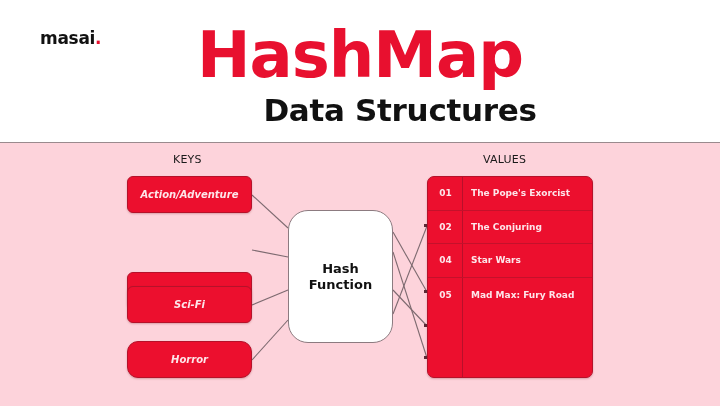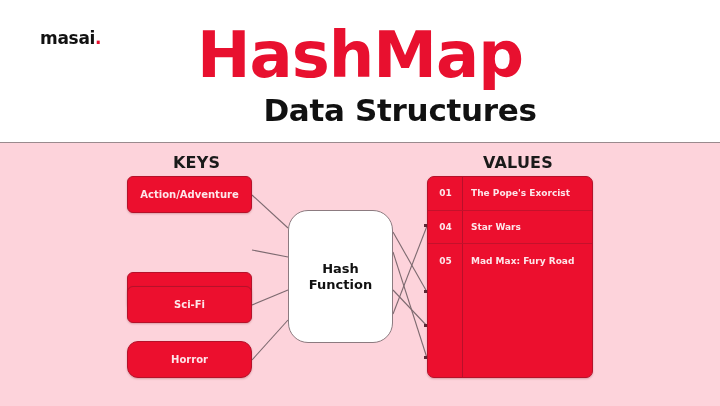--- a/index.html
+++ b/index.html
@@ -7,23 +7,23 @@
   body { position: relative; font-family: "DejaVu Sans", "Liberation Sans", sans-serif; }
 
   .header { position: absolute; left: 0; top: 0; width: 720px; height: 142px; background: #ffffff; }
   .logo { position: absolute; left: 40px; top: 28px; font-size: 17px; font-weight: bold; color: #111111; letter-spacing: -0.3px; }
   .logo .dot { color: #e8102f; }
   .title { position: absolute; left: 0; width: 720px; text-align: center; top: 26px; font-size: 64px; font-weight: bold; color: #e8102f; letter-spacing: -1px; line-height: 58px; }
   .subtitle { position: absolute; left: 0; width: 720px; text-align: center; top: 90px; font-size: 31px; font-weight: bold; color: #111111; line-height: 40px; letter-spacing: -0.3px; margin-left: 40px; }
 
   .panel { position: absolute; left: 0; top: 142px; width: 720px; height: 264px; background: #fdd3db; border-top: 1.5px solid #9a8a8e; }
 
-  .col-label { position: absolute; font-size: 16px; font-weight: bold; color: #1a1a1a; letter-spacing: 0.2px; }
+  .col-label { position: absolute; font-size: 11px; font-weight: normal; color: #1a1a1a; letter-spacing: 0.2px; }
 
-  .key-box { position: absolute; left: 127px; width: 125px; height: 37px; background: #ec0f2e; border: 1.5px solid #b5122a; border-radius: 6px; color: #fde6ea; font-size: 10px; font-weight: bold; display: flex; align-items: center; justify-content: center; box-shadow: 0 1px 2px rgba(120,0,20,0.25); }
+  .key-box { position: absolute; left: 127px; width: 125px; height: 37px; background: #ec0f2e; border: 1.5px solid #b5122a; border-radius: 6px; color: #fde6ea; font-size: 10px; font-weight: bold; display: flex; align-items: center; justify-content: center; box-shadow: 0 1px 2px rgba(120,0,20,0.25); font-style: italic; }
 
   .hash-box { position: absolute; left: 288px; top: 210px; width: 105px; height: 133px; background: #ffffff; border: 1.5px solid #8c7b80; border-radius: 20px; display: flex; flex-direction: column; align-items: center; justify-content: center; }
   .hash-box span { font-size: 13px; font-weight: bold; color: #111111; line-height: 16px; }
 
   .values-table { position: absolute; left: 427px; top: 176px; width: 166px; height: 202px; background: #ec0f2e; border: 1.5px solid #b5122a; border-radius: 7px; overflow: hidden; box-shadow: 0 1px 2px rgba(120,0,20,0.25); }
   .v-row { position: relative; height: 33.6px; display: flex; align-items: center; border-bottom: 1px solid #c4112b; }
   .v-row:last-child { border-bottom: none; }
   .v-idx { width: 35px; text-align: center; font-size: 9px; font-weight: bold; color: #fde6ea; }
   .v-val { padding-left: 8px; font-size: 9px; font-weight: bold; color: #fde6ea; white-space: nowrap; }
   .v-divider { position: absolute; left: 34px; top: 0; width: 1px; height: 202px; background: #b8102a; }
@@ -83,20 +83,24 @@
   <span>Function</span>
 </div>
 
 <div class="values-table">
   <div class="v-divider"></div>
   <div class="v-row">
       <span class="v-idx">01</span>
       <span class="v-val">The Pope's Exorcist</span>
     </div>
   <div class="v-row">
+      <span class="v-idx">02</span>
+      <span class="v-val">The Conjuring</span>
+    </div>
+  <div class="v-row">
       <span class="v-idx">04</span>
       <span class="v-val">Star Wars</span>
     </div>
   <div class="v-row">
       <span class="v-idx">05</span>
       <span class="v-val">Mad Max: Fury Road</span>
     </div>
 </div>
 
 </body></html>

